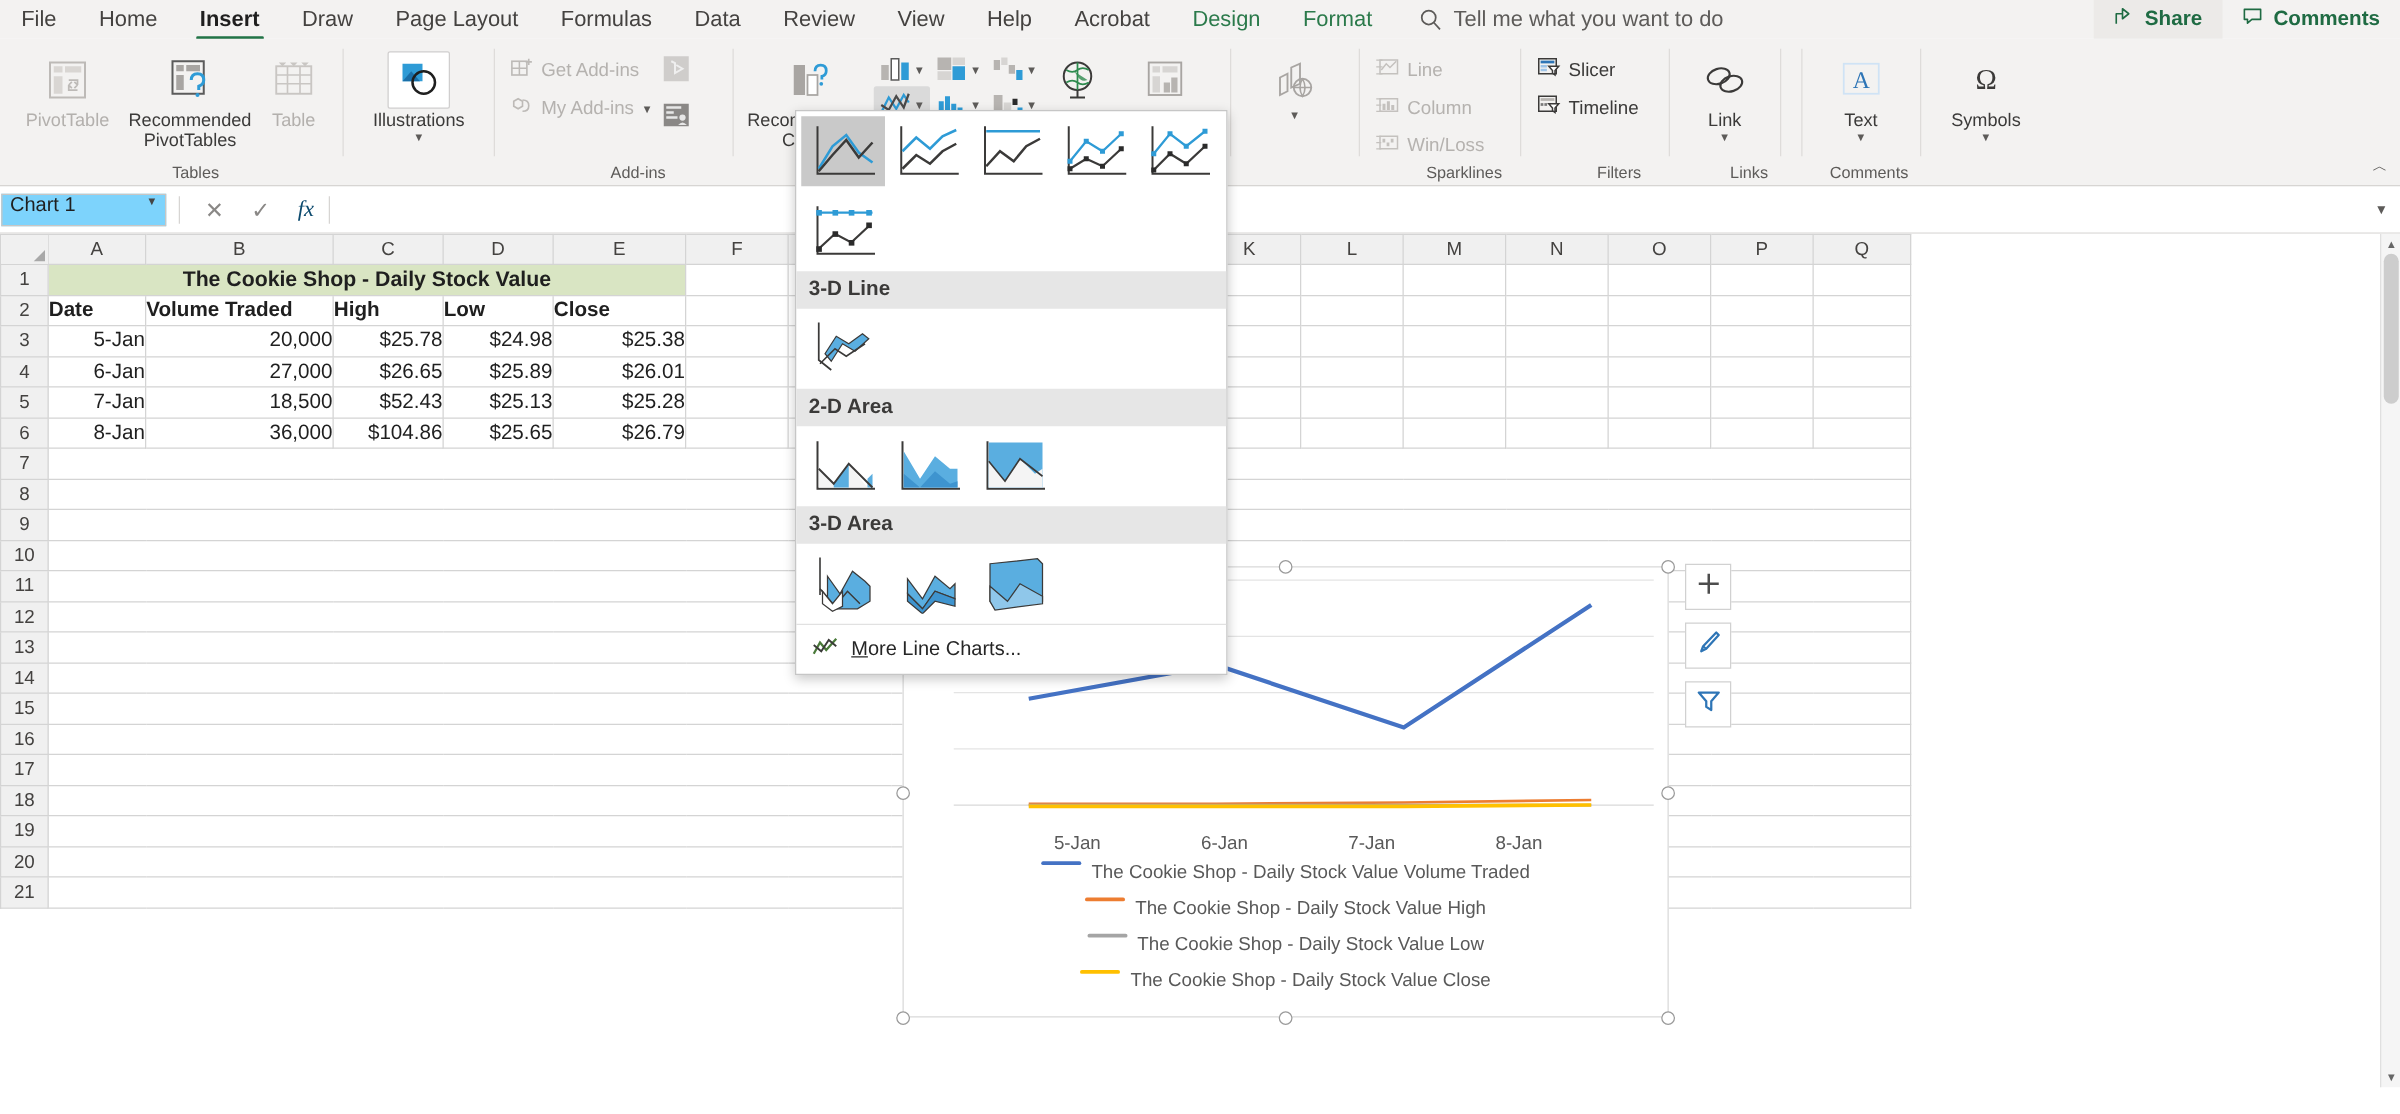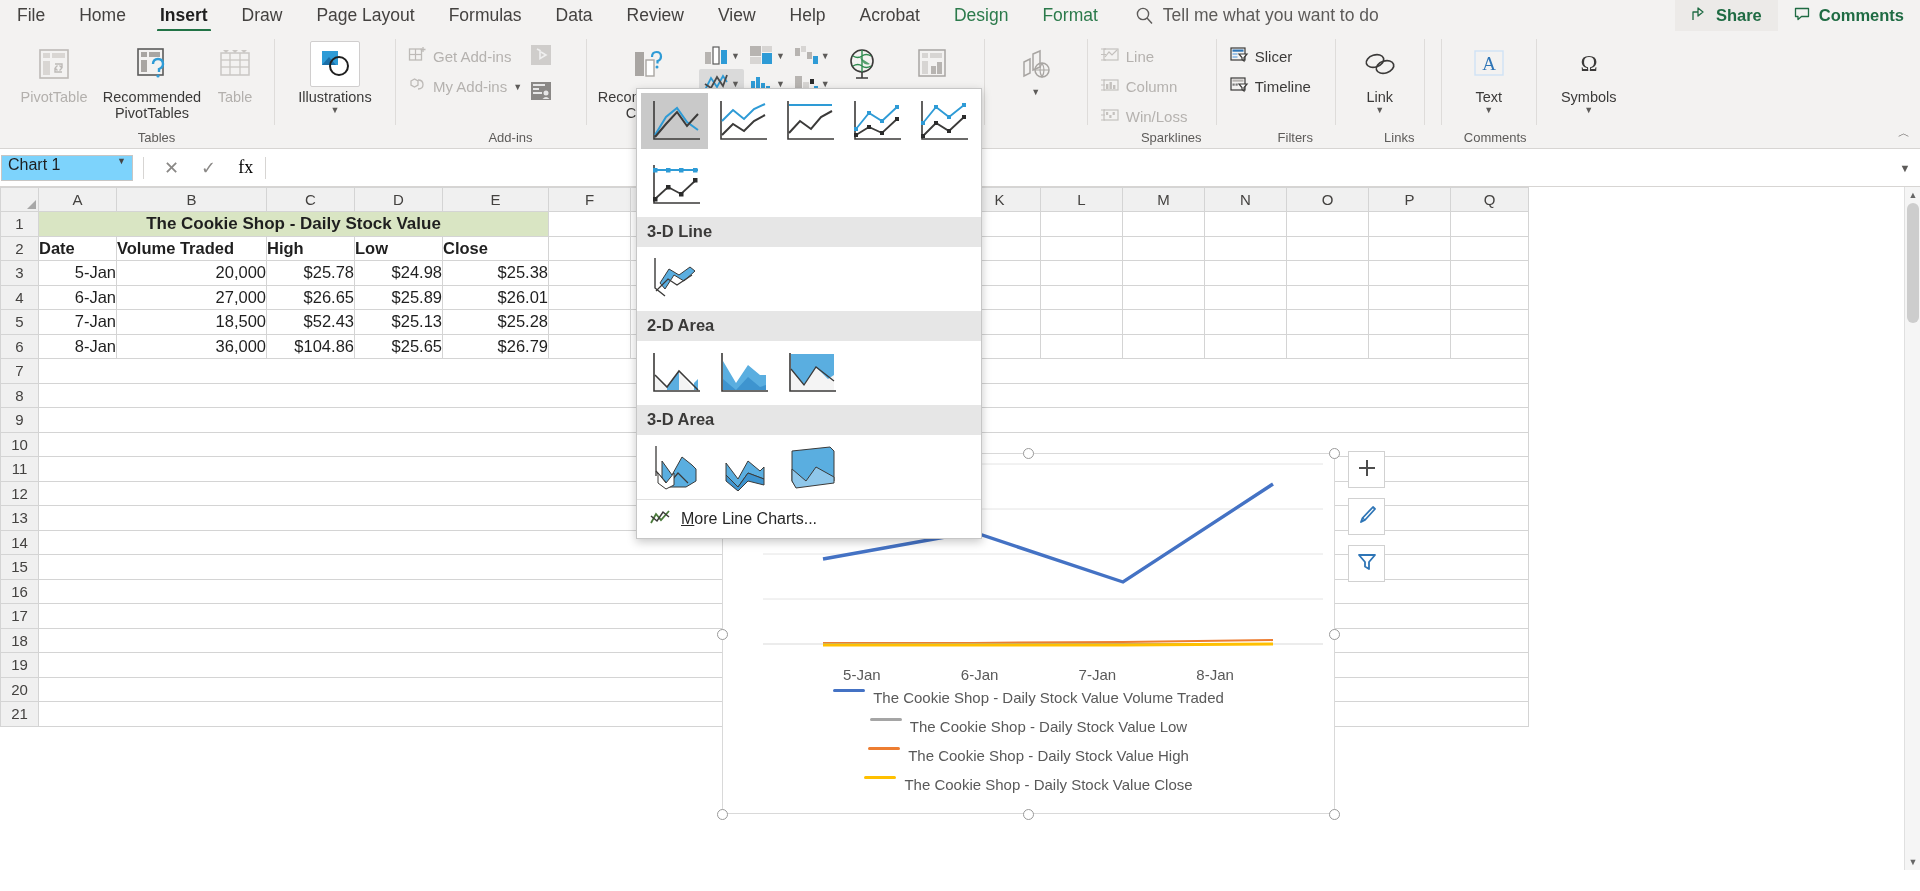--- a/index.html
+++ b/index.html
@@ -710,21 +710,21 @@
 
 <div class="fbar">
   <div class="namebox">
     <span>Chart 1</span>
     <span class="cv">▼</span>
   </div>
   <div class="fbsep"></div>
   <div class="fbicons">
     <span>✕</span>
     <span>✓</span>
-    <span style="font-family:'Liberation Serif',serif;color:#000000">fx</span>
+    <span style="font-style:italic;font-family:'Liberation Serif',serif;color:#0c4a6e">fx</span>
   </div>
   <div class="fbsep" style="margin:0 2px"></div>
   <div class="finput"></div>
   <div class="fbexp">▼</div>
 </div>
 
 <div class="gridwrap">
   <table class="sheet">
     <tbody>
         <tr>
@@ -950,26 +950,26 @@
       <span>6-Jan</span>
       <span>7-Jan</span>
       <span>8-Jan</span>
     </div>
     <div class="legend">
       <div class="leg-row">
         <span class="leg-swatch" style="background:#4472c4"></span>
         <span>The Cookie Shop - Daily Stock Value Volume Traded</span>
       </div>
       <div class="leg-row">
+        <span class="leg-swatch" style="background:#ed7d31"></span>
+        <span>The Cookie Shop - Daily Stock Value High</span>
+      </div>
+      <div class="leg-row">
         <span class="leg-swatch" style="background:#a5a5a5"></span>
         <span>The Cookie Shop - Daily Stock Value Low</span>
-      </div>
-      <div class="leg-row">
-        <span class="leg-swatch" style="background:#ed7d31"></span>
-        <span>The Cookie Shop - Daily Stock Value High</span>
       </div>
       <div class="leg-row">
         <span class="leg-swatch" style="background:#ffc000"></span>
         <span>The Cookie Shop - Daily Stock Value Close</span>
       </div>
     </div>
   </div>
 
   <div class="handle" style="left:717px;top:261px"></div>
   <div class="handle" style="left:1023px;top:261px"></div>

